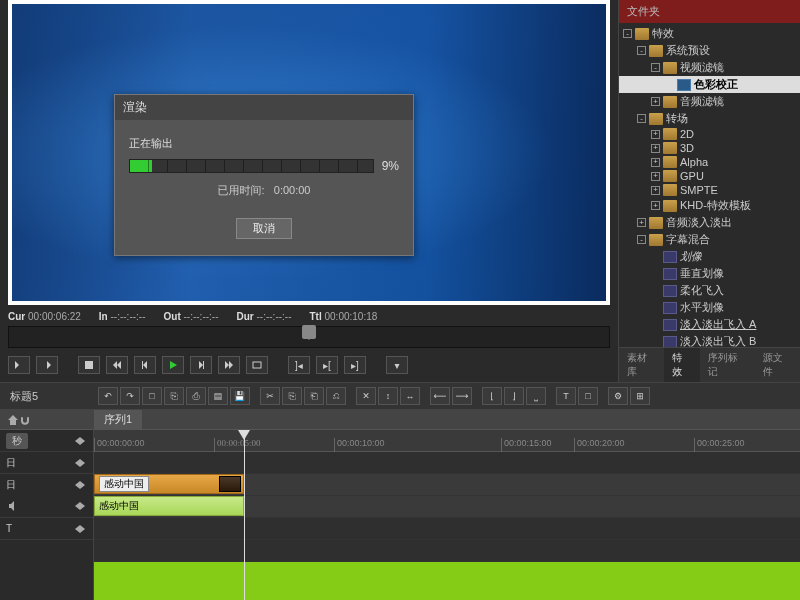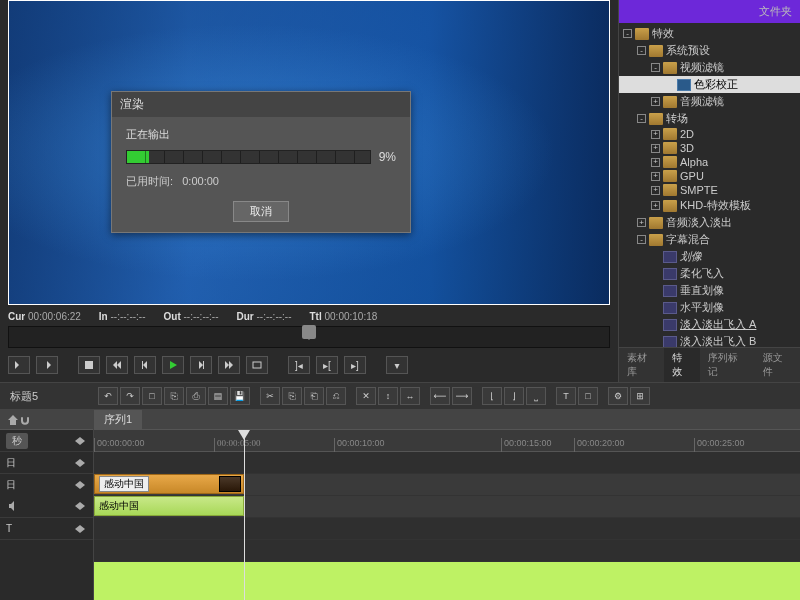--- a/index.html
+++ b/index.html
@@ -1,44 +1,44 @@
 <!DOCTYPE html>
 <html><head>
 <meta charset="utf-8">
 <style>
 * { margin:0; padding:0; box-sizing:border-box; font-family:"Microsoft YaHei",sans-serif; }
 body { background:#2a2a2a; color:#ccc; font-size:11px; width:800px; height:600px; overflow:hidden; position:relative; }
 .main-layout { display:flex; height:382px; }
 .preview-col { width:618px; background:#2a2a2a; display:flex; flex-direction:column; }
-.preview-area { flex:1; position:relative; background:#000; margin:0 8px; border:1px solid #ffffff; }
+.preview-area { flex:1; position:relative; background:#000; margin:0 8px; border:4px solid #ffffff; }
 .preview-img { position:absolute; inset:0; background:linear-gradient(135deg,#0a3a7a,#1a5aaa,#0a4a8a); }
 .preview-img::before { content:''; position:absolute; inset:0; background:radial-gradient(ellipse at 40% 50%,rgba(60,140,220,.6),transparent 60%),linear-gradient(90deg,rgba(20,60,120,.8) 0%,rgba(40,100,180,.5) 30%,rgba(20,80,160,.7) 70%,rgba(10,40,90,.9) 100%); }
 .render-dlg { position:absolute; left:102px; top:90px; width:300px; background:#555; border:1px solid #777; box-shadow:0 2px 8px rgba(0,0,0,.5); z-index:10; }
 .render-title { background:#444; padding:4px 8px; color:#ddd; font-size:12px; }
-.render-body { padding:10px 14px; }
+.render-body { padding:16px 14px; }
 .render-status { color:#ddd; margin-bottom:8px; }
 .progress-row { display:flex; align-items:center; gap:8px; margin-bottom:10px; }
 .progress-bar { flex:1; height:14px; background:#333; border:1px solid #222; position:relative; }
 .progress-fill { height:100%; background:#3c3; width:9%; }
 .progress-bar::after { content:''; position:absolute; inset:0; background:repeating-linear-gradient(90deg,transparent 0,transparent 18px,rgba(0,0,0,.4) 18px,rgba(0,0,0,.4) 19px); }
 .progress-pct { color:#ddd; font-size:12px; }
-.elapsed { color:#ccc; margin-bottom:12px; }
+.elapsed { color:#ccc; margin-bottom:20px;text-align:center; }
 .dlg-btn { display:block; margin:0 auto; padding:2px 16px; background:#666; border:1px solid #888; color:#eee; cursor:pointer; font-size:11px; }
 .time-row { display:flex; padding:6px 8px 4px; gap:18px; background:#2a2a2a; color:#aaa; font-size:10px; }
 .time-row b { color:#ddd; font-weight:bold; }
 .scrub-row { height:22px; background:#222; margin:0 8px; position:relative; border:1px solid #111; }
 .scrub-handle { position:absolute; left:50%; top:-2px; width:14px; height:14px; background:#888; border-radius:2px; transform:translateX(-50%); }
 .scrub-handle::after { content:''; position:absolute; left:50%; bottom:-6px; border:5px solid transparent; border-top-color:#888; transform:translateX(-50%); }
 .transport { display:flex; gap:6px; padding:8px; align-items:center; }
 .tbtn { width:22px; height:18px; background:#333; border:1px solid #555; display:flex; align-items:center; justify-content:center; cursor:pointer; color:#ccc; font-size:10px; }
 .tbtn svg { width:12px; height:12px; fill:#ccc; }
 .tbtn.play svg { fill:#3c3; }
 .tsep { width:8px; }
 .side-col { flex:1; background:#2a2a2a; border-left:1px solid #444; display:flex; flex-direction:column; overflow:hidden; }
-.side-title { padding:4px 8px; color:#bbb; background:#6d28d9;text-align:right; }
+.side-title { padding:4px 8px; color:#bbb; background:#7f1d1d; }
 .tree { flex:1; overflow:auto; padding:2px 0; font-size:11px; }
 .tree-row { display:flex; align-items:center; padding:1px 4px; gap:3px; white-space:nowrap; cursor:pointer; }
 .tree-row.sel { background:#ddd; color:#000; }
 .tgl { width:9px; height:9px; border:1px solid #888; display:inline-flex; align-items:center; justify-content:center; font-size:8px; line-height:1; color:#ccc; }
 .tgl.leaf { border:none; }
 .ticon { width:14px; height:12px; display:inline-block; }
 .ticon.folder { background:linear-gradient(#c9a04a,#a07830); border-radius:1px; }
 .ticon.fx { background:#2a5a8a; border:1px solid #4a7aaa; }
 .ticon.t { background:#3a3a6a; border:1px solid #5a5a8a; }
 .side-tabs { display:flex; background:#333; border-top:1px solid #444; }
@@ -57,21 +57,21 @@
 .tl-icon { width:14px; height:14px; display:flex; align-items:center; justify-content:center; cursor:pointer; }
 .tl-icon svg { width:12px; height:12px; fill:#aaa; }
 .snap-icon { width:18px; height:14px; fill:#c44; }
 .tl-right { flex:1; display:flex; flex-direction:column; overflow:hidden; background:#3a3a3a; }
 .seq-tab { height:20px; background:#444; border-bottom:1px solid #555; display:flex; }
 .seq-tab span { background:#555; padding:2px 10px; color:#ddd; cursor:pointer; }
 .ruler { height:22px; background:#3a3a3a; border-bottom:1px solid #555; position:relative; color:#888; font-size:9px; }
 .ruler-mark { position:absolute; top:8px; border-left:1px solid #666; height:14px; padding-left:2px; }
 .playhead { position:absolute; top:0; left:150px; width:1px; height:22px; background:#ddd; }
 .playhead::before { content:''; position:absolute; top:0; left:-6px; width:12px; height:10px; background:#ddd; clip-path:polygon(0 0,100% 0,50% 100%); }
-.tracks { flex:1; position:relative; background:#bef264; }
+.tracks { flex:1; position:relative; background:#84cc16; }
 .track { height:22px; border-bottom:1px solid #333; position:relative; background:#3a3a3a; }
 .track.dark { background:#2f2f2f; }
 .playline { position:absolute; left:150px; top:0; bottom:0; width:1px; background:#ddd; z-index:5; }
 .clip-v { position:absolute; left:0; top:0; height:20px; width:150px; background:linear-gradient(#e8a848,#c88828); border:1px solid #a06818; display:flex; align-items:center; padding:0 4px; color:#000; font-size:10px; }
 .clip-v .thumb { position:absolute; right:2px; top:1px; width:22px; height:16px; background:linear-gradient(#4a3828,#2a1808); border:1px solid #000; }
 .clip-a { position:absolute; left:0; top:0; height:20px; width:150px; background:linear-gradient(#c8e888,#a8d858); border:1px solid #88a838; display:flex; align-items:center; padding:0 4px; color:#000; font-size:10px; }
 .clip-label { background:#eee; padding:0 4px; border:1px solid #888; color:#000; }
 </style>
 </head>
 <body>
@@ -174,21 +174,21 @@
         <div class="tree-row" style="padding-left: 18px;">
           <span class="tgl">-</span>
           <span class="ticon folder"></span>
           <span>系统预设</span>
         </div>
         <div class="tree-row" style="padding-left: 32px;">
           <span class="tgl">-</span>
           <span class="ticon folder"></span>
           <span>视频滤镜</span>
         </div>
-        <div class="tree-row sel" style="padding-left: 46px;">
+        <div class="tree-row sel" style="padding-left: 46px; font-weight: bold;">
           <span class="tgl leaf"></span>
           <span class="ticon fx"></span>
           <span>色彩校正</span>
         </div>
         <div class="tree-row" style="padding-left: 32px;">
           <span class="tgl">+</span>
           <span class="ticon folder"></span>
           <span>音频滤镜</span>
         </div>
         <div class="tree-row" style="padding-left: 18px;">
@@ -237,26 +237,26 @@
           <span>字幕混合</span>
         </div>
         <div class="tree-row" style="padding-left: 32px; font-style: italic;">
           <span class="tgl leaf"></span>
           <span class="ticon t"></span>
           <span>划像</span>
         </div>
         <div class="tree-row" style="padding-left: 32px;">
           <span class="tgl leaf"></span>
           <span class="ticon t"></span>
+          <span>垂直划像</span>
+        </div>
+        <div class="tree-row" style="padding-left: 32px;">
+          <span class="tgl leaf"></span>
+          <span class="ticon t"></span>
           <span>柔化飞入</span>
-        </div>
-        <div class="tree-row" style="padding-left: 32px;">
-          <span class="tgl leaf"></span>
-          <span class="ticon t"></span>
-          <span>垂直划像</span>
         </div>
         <div class="tree-row" style="padding-left: 32px;">
           <span class="tgl leaf"></span>
           <span class="ticon t"></span>
           <span>水平划像</span>
         </div>
         <div class="tree-row" style="padding-left: 32px; text-decoration: underline;">
           <span class="tgl leaf"></span>
           <span class="ticon t"></span>
           <span>淡入淡出飞入 A</span>

